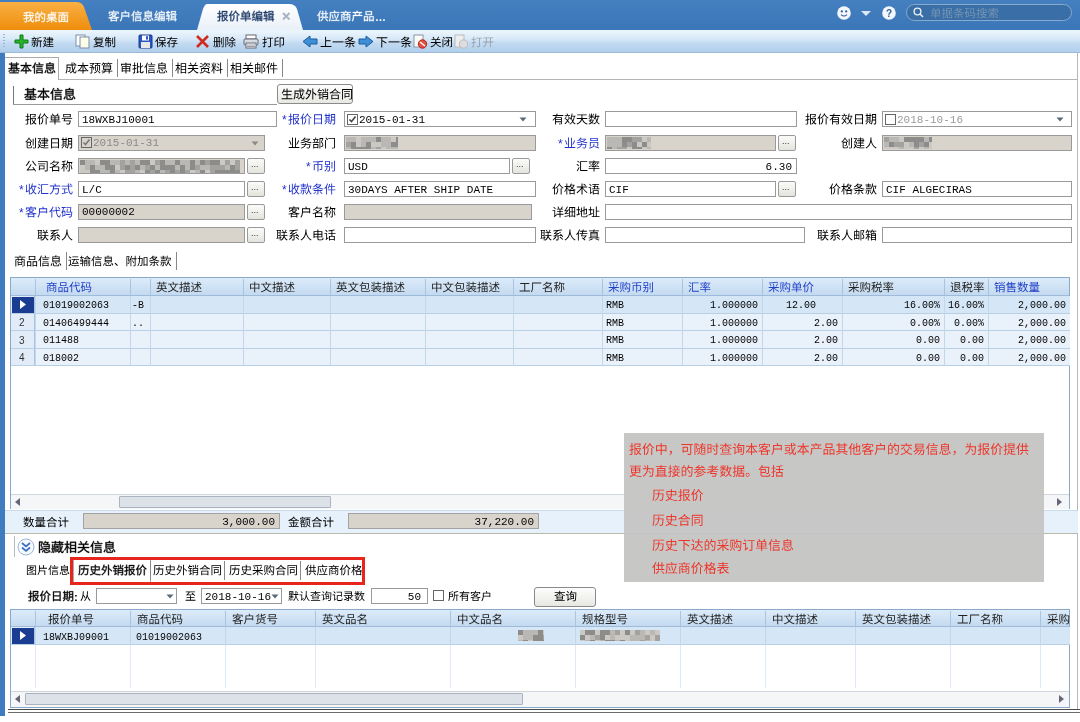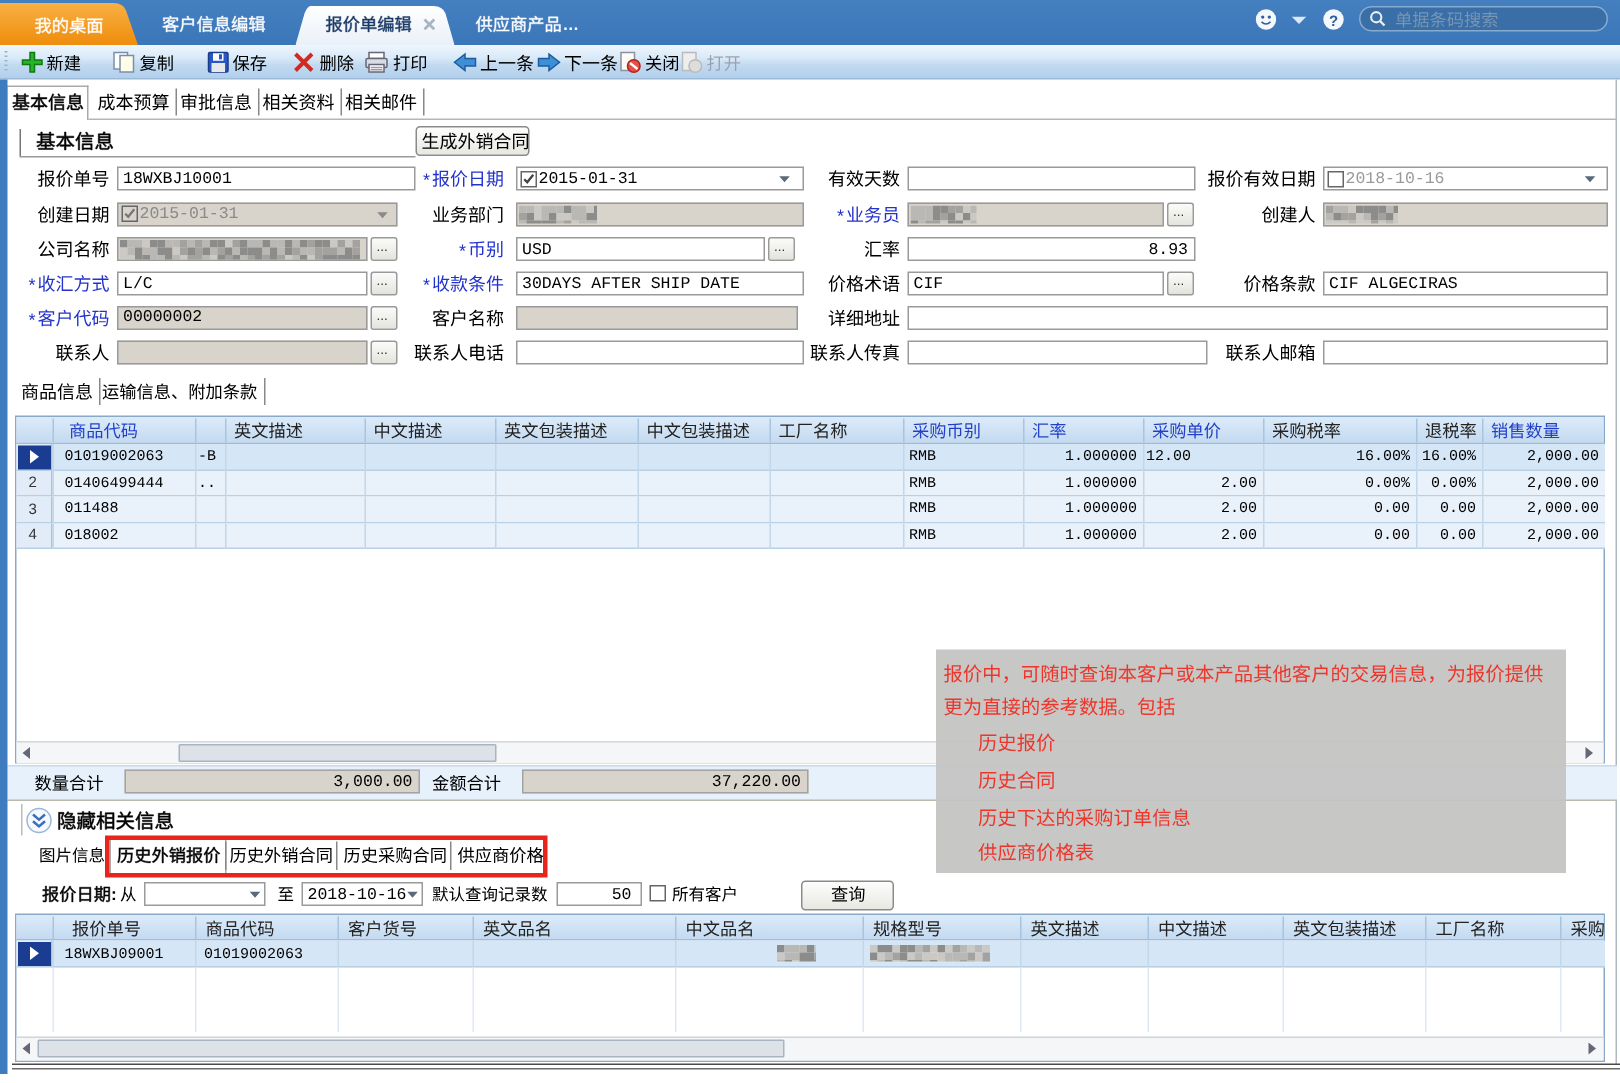--- a/index.html
+++ b/index.html
@@ -741,21 +741,21 @@
     <div style="position:absolute;left:348px;top:166.5px;transform:translateY(-50%);font:normal 11px 'Liberation Mono',monospace;color:#000;white-space:pre;letter-spacing:0px">USD</div>
     <div style="position:absolute;left:512px;top:158px;width:18px;height:16px;background:linear-gradient(180deg,#fbfbf9,#e4e4de);border:1px solid #9a9a9a;border-radius:2px"></div>
     <div style="position:absolute;left:516px;top:164px;transform:translateY(-50%);font:normal 9px 'Liberation Sans',monospace;color:#333;white-space:pre;letter-spacing:0px">...</div>
     <svg style="position:absolute;left:576.0px;top:166.0px;overflow:visible" width="24" height="1">
       <g transform="translate(0,4.56) scale(0.01200)" fill="#000">
         <use href="#g76" x="0"></use>
         <use href="#g77" x="1000"></use>
       </g>
     </svg>
     <div style="position:absolute;left:605px;top:158px;width:192px;height:16px;background:#fff;border:1px solid #9a9a9a"></div>
-    <div style="position:absolute;left:608px;width:184px;text-align:right;top:166.5px;transform:translateY(-50%);font:normal 11px 'Liberation Mono',monospace;color:#000;white-space:pre;letter-spacing:0px">8.93</div>
+    <div style="position:absolute;left:608px;width:184px;text-align:right;top:166.5px;transform:translateY(-50%);font:normal 11px 'Liberation Mono',monospace;color:#000;white-space:pre;letter-spacing:0px">6.30</div>
     <div style="position:absolute;left:19px;top:190px;transform:translateY(-50%);font:normal 12px 'Liberation Sans',monospace;color:#2233cc;white-space:pre;letter-spacing:0px">*</div>
     <svg style="position:absolute;left:25.0px;top:189.0px;overflow:visible" width="48" height="1">
       <g transform="translate(0,4.56) scale(0.01200)" fill="#2233cc">
         <use href="#g78" x="0"></use>
         <use href="#g76" x="1000"></use>
         <use href="#g79" x="2000"></use>
         <use href="#g80" x="3000"></use>
       </g>
     </svg>
     <div style="position:absolute;left:78px;top:181px;width:167px;height:16px;background:#fff;border:1px solid #9a9a9a"></div>
@@ -1017,21 +1017,21 @@
     <div style="position:absolute;left:602px;top:296px;width:1px;height:17.5px;background:#c3d7ea"></div>
     <div style="position:absolute;left:682px;top:296px;width:1px;height:17.5px;background:#c3d7ea"></div>
     <div style="position:absolute;left:762px;top:296px;width:1px;height:17.5px;background:#c3d7ea"></div>
     <div style="position:absolute;left:842px;top:296px;width:1px;height:17.5px;background:#c3d7ea"></div>
     <div style="position:absolute;left:944px;top:296px;width:1px;height:17.5px;background:#c3d7ea"></div>
     <div style="position:absolute;left:988px;top:296px;width:1px;height:17.5px;background:#c3d7ea"></div>
     <div style="position:absolute;left:43px;top:305.25px;transform:translateY(-50%);font:normal 10px 'Liberation Mono',monospace;color:#000;white-space:pre;letter-spacing:0px">01019002063</div>
     <div style="position:absolute;left:132px;top:305.25px;transform:translateY(-50%);font:normal 10px 'Liberation Mono',monospace;color:#000;white-space:pre;letter-spacing:0px">-B</div>
     <div style="position:absolute;left:606px;top:305.25px;transform:translateY(-50%);font:normal 10px 'Liberation Mono',monospace;color:#000;white-space:pre;letter-spacing:0px">RMB</div>
     <div style="position:absolute;left:684px;width:74px;text-align:right;top:305.25px;transform:translateY(-50%);font:normal 10px 'Liberation Mono',monospace;color:#000;white-space:pre;letter-spacing:0px">1.000000</div>
-    <div style="position:absolute;left:764px;width:74px;text-align:left;top:305.25px;transform:translateY(-50%);font:normal 10px 'Liberation Mono',monospace;color:#000;white-space:pre;letter-spacing:0px">12.00</div>
+    <div style="position:absolute;left:764px;width:74px;text-align:center;top:305.25px;transform:translateY(-50%);font:normal 10px 'Liberation Mono',monospace;color:#000;white-space:pre;letter-spacing:0px">12.00</div>
     <div style="position:absolute;left:844px;width:96px;text-align:right;top:305.25px;transform:translateY(-50%);font:normal 10px 'Liberation Mono',monospace;color:#000;white-space:pre;letter-spacing:0px">16.00%</div>
     <div style="position:absolute;left:946px;width:38px;text-align:right;top:305.25px;transform:translateY(-50%);font:normal 10px 'Liberation Mono',monospace;color:#000;white-space:pre;letter-spacing:0px">16.00%</div>
     <div style="position:absolute;left:990px;width:76px;text-align:right;top:305.25px;transform:translateY(-50%);font:normal 10px 'Liberation Mono',monospace;color:#000;white-space:pre;letter-spacing:0px">2,000.00</div>
     <div style="position:absolute;left:35px;top:313.5px;width:1035px;height:17.5px;background:#e9f1fa;border-bottom:1px solid #b9cfe4"></div>
     <div style="position:absolute;left:11px;top:313.5px;width:24px;height:17.5px;background:#e2ecf8;border-bottom:1px solid #b9cfe4;border-right:1px solid #a8c4de"></div>
     <div style="position:absolute;left:19px;top:322.25px;transform:translateY(-50%);font:normal 10px 'Liberation Sans',monospace;color:#333;white-space:pre;letter-spacing:0px">2</div>
     <div style="position:absolute;left:35px;top:313.5px;width:1px;height:17.5px;background:#c3d7ea"></div>
     <div style="position:absolute;left:130px;top:313.5px;width:1px;height:17.5px;background:#c3d7ea"></div>
     <div style="position:absolute;left:150px;top:313.5px;width:1px;height:17.5px;background:#c3d7ea"></div>
     <div style="position:absolute;left:243px;top:313.5px;width:1px;height:17.5px;background:#c3d7ea"></div>

